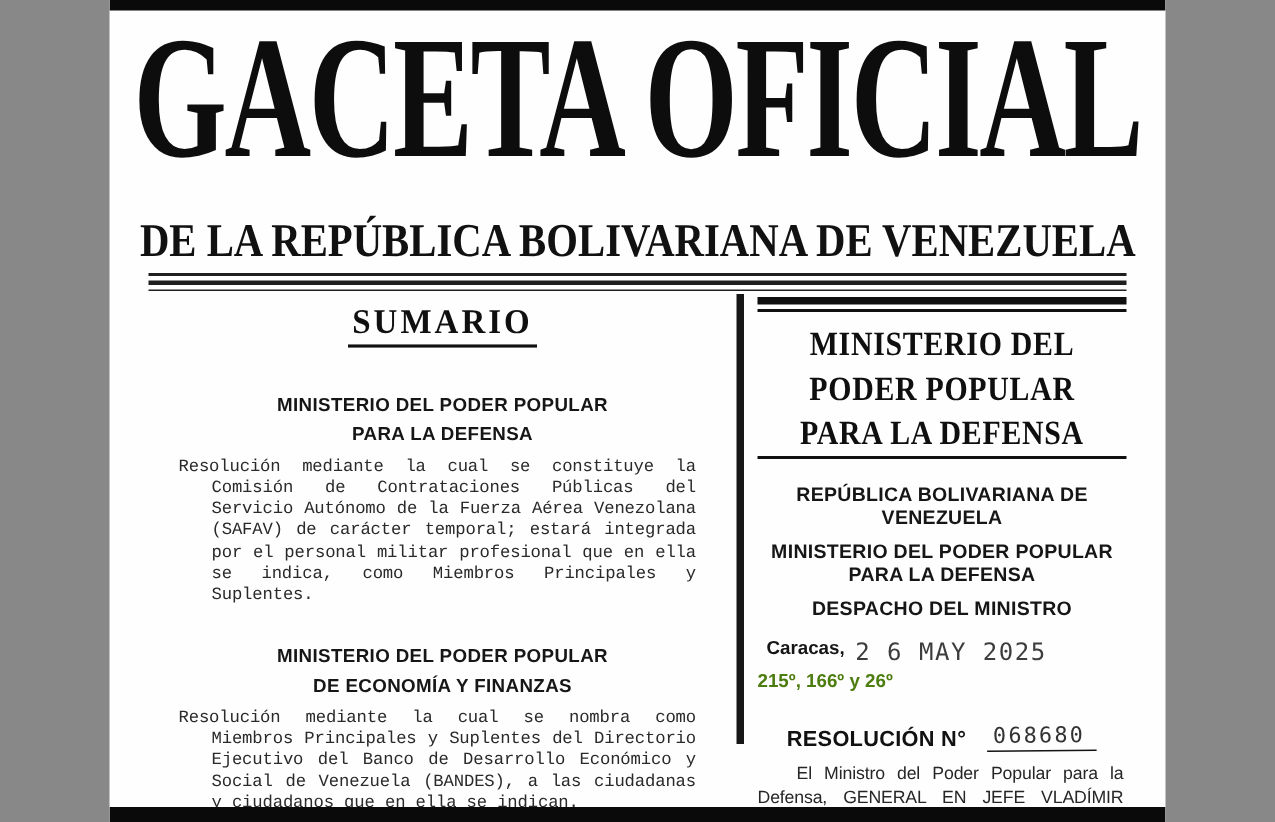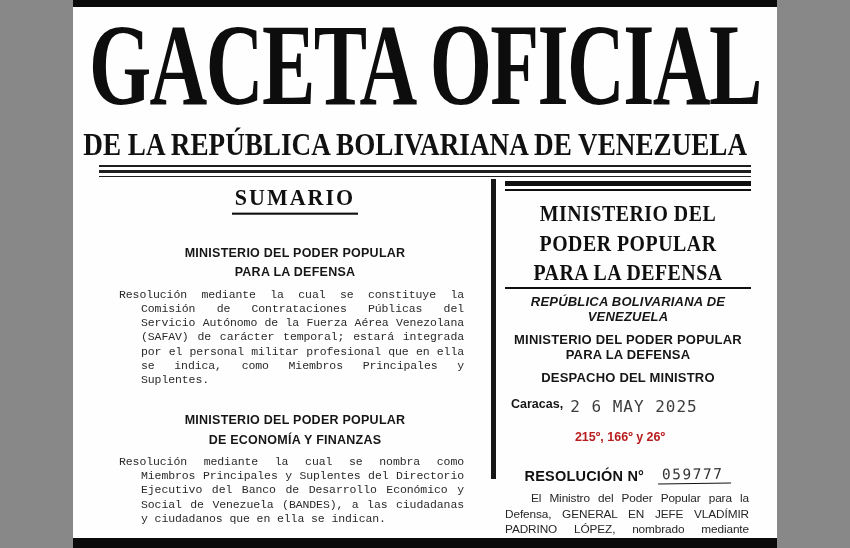--- a/index.html
+++ b/index.html
@@ -17,21 +17,21 @@
 
   
   .masthead-wrap{height:118px;margin-top:7px;display:flex;align-items:center;justify-content:center;overflow:visible;}
   .masthead{
     font-family:"Liberation Serif", serif;
     font-weight:bold;font-size:100px;line-height:1;
     white-space:nowrap;color:#0d0d0d;
     transform:scale(0.80,1.16);transform-origin:center center;
     letter-spacing:-2px;
   }
-  .subtitle-wrap{height:40px;display:flex;align-items:center;justify-content:flex-start;}
+  .subtitle-wrap{height:40px;display:flex;align-items:center;justify-content:center;margin-top:17px;}
   .subtitle{
     font-family:"Liberation Serif", serif;
     font-weight:bold;font-size:28px;white-space:nowrap;color:#111;
     transform:scale(0.97,1.12);transform-origin:center center;
     letter-spacing:0px;
   }
 
   
   .rule-double{margin:0 26px;height:3px;border-top:2px solid #1f1f1f;border-bottom:1px solid #1f1f1f;}
   .rule-double.second{margin-top:0;}
@@ -80,31 +80,31 @@
   .art-title{
     display:inline-block;
     font-family:"Liberation Serif", serif;font-weight:bold;font-size:20.5px;color:#0f0f0f;
     line-height:1.32;white-space:pre-line;letter-spacing:.5px;
     transform:scale(0.97,1.1);transform-origin:center top;
   }
   .art-title-rule{border-top:2.5px solid #101010;margin-top:7px;}
   .art-sub{
     text-align:center;font-weight:bold;font-size:13px;color:#161616;letter-spacing:.2px;
   }
-  .art-sub.s1{margin-top:5px;font-style:italic;}
+  .art-sub.s1{margin-top:16px;}
   .art-sub.s2{margin-top:8px;}
   .art-sub.s3{margin-top:8px;}
   .place-row{margin-top:12px;padding-left:6px;display:flex;align-items:flex-start;gap:7px;}
   .place-label{font-weight:bold;font-size:12.5px;color:#161616;}
   .stamp{
     font-family:"DejaVu Sans Mono", monospace;
     color:#3d3d3d;font-size:16px;letter-spacing:1px;white-space:nowrap;
   }
-  .anniv-row{text-align:center;padding-right:16px;margin-top:14px;
-    font-weight:bold;font-size:12.5px;color:#b91c1c;}
+  .anniv-row{text-align:left;padding-right:16px;margin-top:3px;
+    font-weight:bold;font-size:12.5px;color:#4d7c0f;}
   .resolution-row{text-align:center;margin-top:22px;display:flex;justify-content:center;align-items:flex-end;gap:14px;}
   .resolution-label{font-weight:bold;font-size:14.5px;color:#111;letter-spacing:.2px;}
   .resolution-number{
     font-family:"DejaVu Sans Mono", monospace;font-size:14.5px;color:#333;
     letter-spacing:1.5px;border-bottom:1.8px solid #141414;padding:0 8px 1px 4px;
     transform:rotate(-0.6deg);display:inline-block;
   }
   .art-body{
     margin-top:7px;
     font-size:11.8px;line-height:15.4px;color:#262626;
@@ -170,21 +170,21 @@
 
       <div class="place-row">
         <span class="place-label">Caracas,</span>
         <span class="stamp">2 6 MAY 2025</span>
       </div>
 
       <div class="anniv-row">215º, 166º y 26º</div>
 
       <div class="resolution-row">
         <span class="resolution-label">RESOLUCIÓN N°</span>
-        <span class="resolution-number">059777</span>
+        <span class="resolution-number">068680</span>
       </div>
 
       <div class="art-body">El Ministro del Poder Popular para la Defensa, GENERAL EN JEFE VLADÍMIR PADRINO LÓPEZ, nombrado mediante Decreto Presidencial N° 1.346 de fecha 24 de octubre de 2014, publicado en la Gaceta Oficial de la República Bolivariana de Venezuela N° 40.526 de fecha 24 de octubre de 2014, en ejercicio de las atribuciones que le confieren los artículos 65 y 78 numeral 19; y el artículo 94 del Decreto N° 1.424 con Rango, Valor y Fuerza de Ley Orgánica de la Administración Pública de fecha 17 de noviembre de 2014, publicado en la Gaceta Oficial de la República Bolivariana de Venezuela Extraordinaria N° 6.147 de fecha 17 de noviembre de 2014, en concordada relación con lo establecido en los artículos 30 y 31 numeral 8 de la Ley Constitucional de la Fuerza Armada</div>
     </div>
   </div>
 
   <div class="bottom-bar"></div>
 </div>
 
 </body></html>

